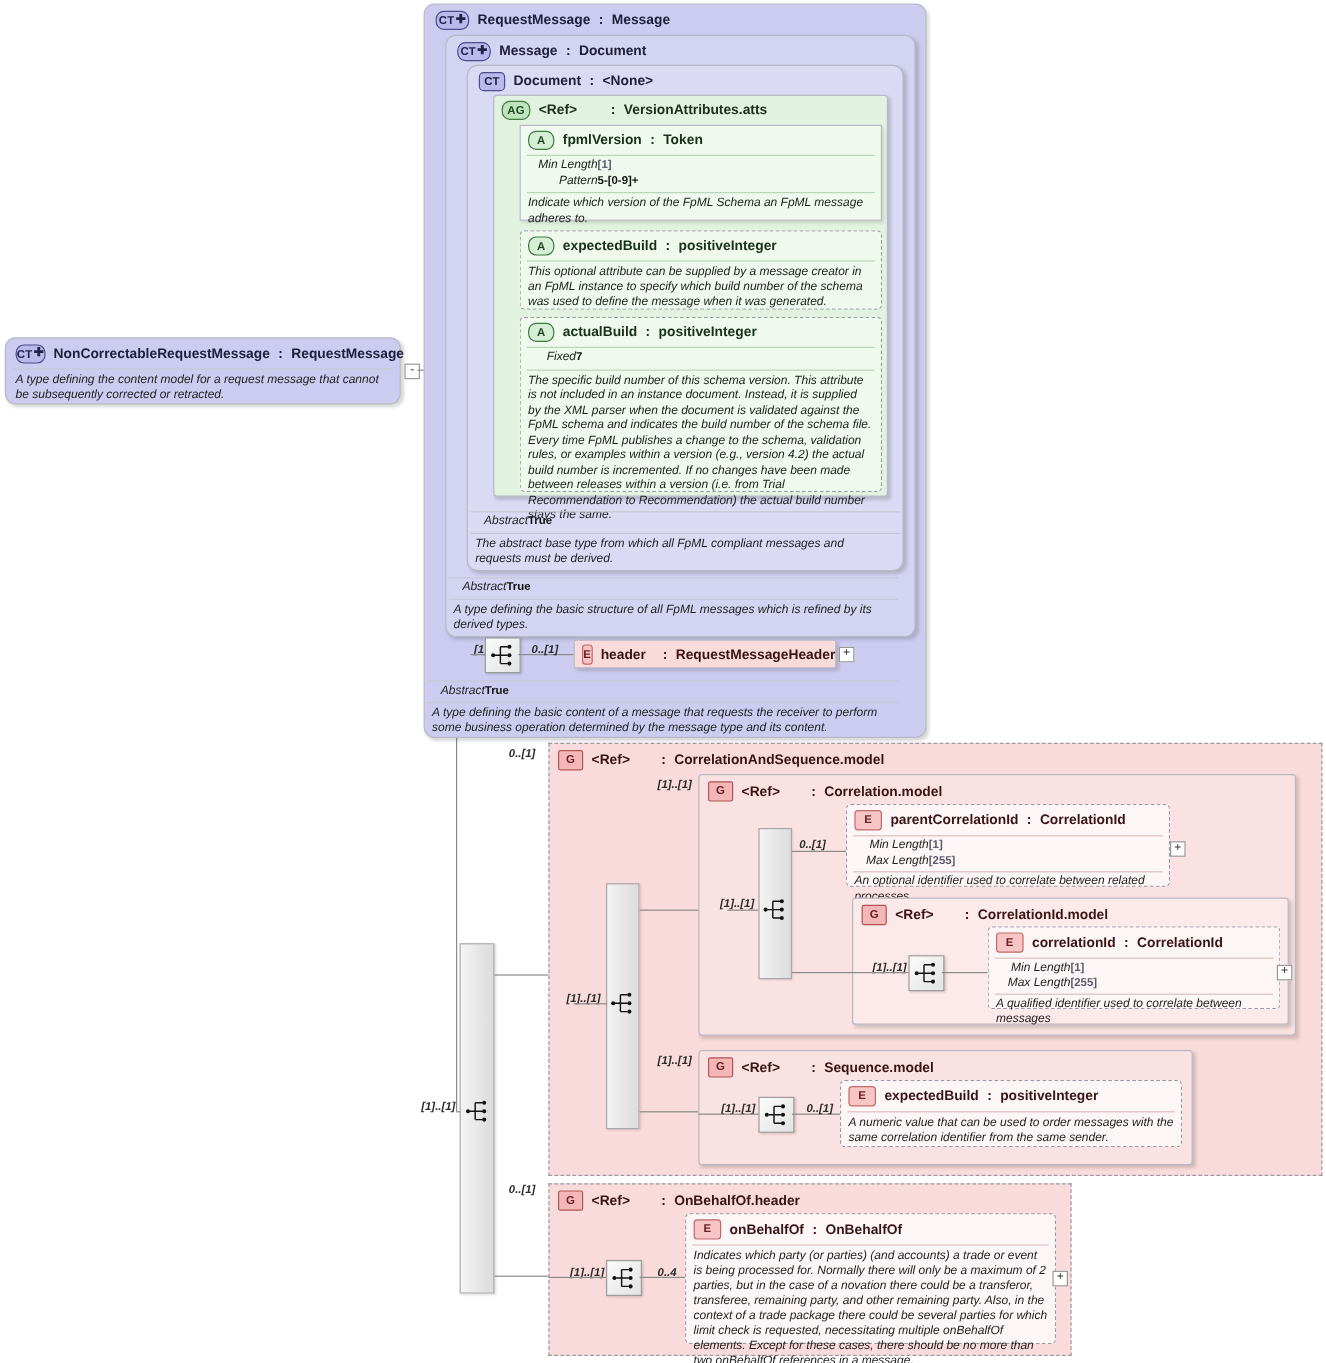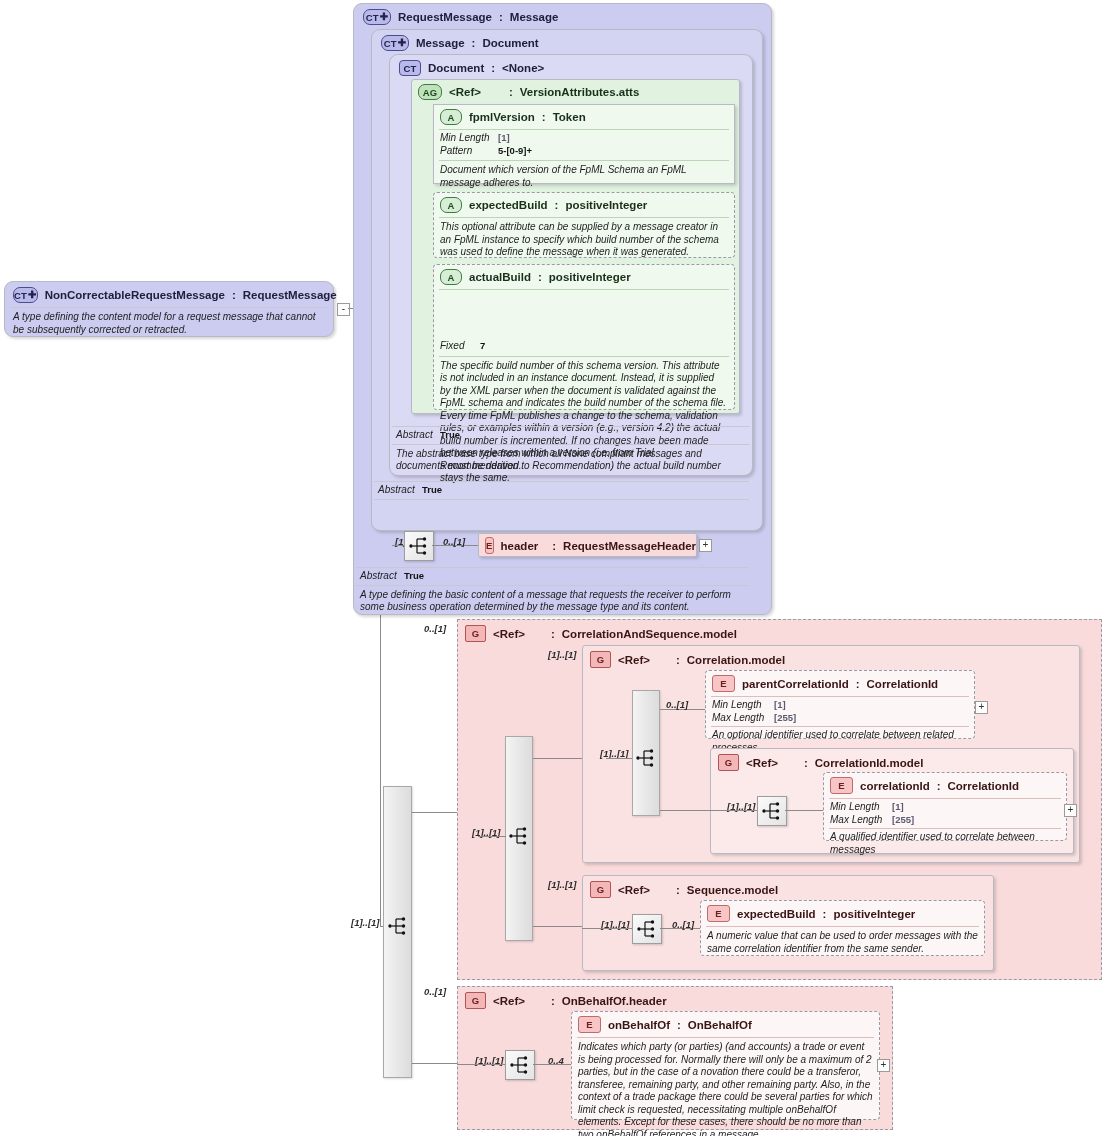--- a/index.html
+++ b/index.html
@@ -66,21 +66,21 @@
     display:flex;align-items:center;gap:7px;
     font-size:11.5px;font-weight:bold;color:#20203c;white-space:nowrap;
   }
   .title.green{color:#183018;}
   .title.pink{color:#3a1414;}
   .tname{font-weight:bold;}
   .ttype{font-weight:bold;}
 
   
   .facets{font-size:10px;line-height:12.5px;}
-  .facet-k{font-style:italic;color:#222;}
+  .facet-k{font-style:italic;color:#222;text-align:right;}
   .facet-v{color:#5a5a6e;font-weight:bold;font-size:9.5px;}
   .facet-v.plain{color:#111;font-weight:bold;}
   .doc{font-style:italic;font-size:10px;line-height:12.5px;color:#1d1d1d;}
   .hr{height:0;border-top:1px solid #c8c8d4;}
   .hr-g{height:0;border-top:1px solid #bcd4ba;}
   .hr-p{height:0;border-top:1px solid #e0bdbd;}
 
   
   .line{background:#8a8a8a;position:absolute;}
   .lh{height:1px;}
@@ -184,21 +184,21 @@
     <div style="display:flex;">
         <span class="facet-k" style="width:58px;">Min Length</span>
         <span class="facet-v">[1]</span>
       </div>
     <div style="display:flex;">
         <span class="facet-k" style="width:58px;">Pattern</span>
         <span class="facet-v plain">5-[0-9]+</span>
       </div>
   </div>
   <div class="hr-g" style="margin:3px 5px 0 5px;"></div>
-  <div class="doc" style="padding:3px 7px 0 6px;">Document which version of the FpML Schema an FpML message adheres to.</div>
+  <div class="doc" style="padding:3px 7px 0 6px;">Indicate which version of the FpML Schema an FpML message adheres to.</div>
 </div>
 
 <div class="abs dash-r attr" style="left:433px;top:192px;width:302px;height:66px;">
   <div class="title green" style="padding:4px 6px 0 6px;">
     <span class="pill pill-a">A</span>
     <span class="tname">expectedBuild</span>
     <span>:</span>
     <span class="ttype">positiveInteger</span>
   </div>
   <div class="hr-g" style="margin:4px 5px 0 5px;"></div>
@@ -206,47 +206,48 @@
 </div>
 
 <div class="abs dash-r attr" style="left:433px;top:264px;width:302px;height:146px;">
   <div class="title green" style="padding:4px 6px 0 6px;">
     <span class="pill pill-a">A</span>
     <span class="tname">actualBuild</span>
     <span>:</span>
     <span class="ttype">positiveInteger</span>
   </div>
   <div class="hr-g" style="margin:4px 5px 0 5px;"></div>
-  <div class="facets" style="padding:2px 6px 0 6px;margin-top:48px;">
+  <div class="facets" style="padding:2px 6px 0 6px;">
     <div style="display:flex;">
         <span class="facet-k" style="width:40px;">Fixed</span>
         <span class="facet-v plain">7</span>
       </div>
   </div>
   <div class="hr-g" style="margin:3px 5px 0 5px;"></div>
   <div class="doc" style="padding:3px 7px 0 6px;">The specific build number of this schema version. This attribute is not included in an instance document. Instead, it is supplied by the XML parser when the document is validated against the FpML schema and indicates the build number of the schema file. Every time FpML publishes a change to the schema, validation rules, or examples within a version (e.g., version 4.2) the actual build number is incremented. If no changes have been made between releases within a version (i.e. from Trial Recommendation to Recommendation) the actual build number stays the same.</div>
 </div>
 
 <div class="abs" style="left:392px;top:426px;width:358px;">
   <div class="hr" style="margin:0 0 1px 0;"></div>
   <div class="facets" style="display:flex;padding:1px 4px 0 4px;">
     <span class="facet-k" style="width:44px;">Abstract</span>
     <span class="facet-v plain">True</span>
   </div>
   <div class="hr" style="margin:2px 0 0 0;"></div>
-  <div class="doc" style="padding:3px 6px 0 4px;">The abstract base type from which all None compliant messages and documents must be derived.</div>
+  <div class="doc" style="padding:3px 6px 0 4px;">The abstract base type from which all FpML compliant messages and requests must be derived.</div>
 </div>
 
 <div class="abs" style="left:374px;top:481px;width:375px;">
   <div class="hr" style="margin:0 0 1px 0;"></div>
   <div class="facets" style="display:flex;padding:1px 4px 0 4px;">
     <span class="facet-k" style="width:44px;">Abstract</span>
     <span class="facet-v plain">True</span>
   </div>
   <div class="hr" style="margin:2px 0 0 0;"></div>
+  <div class="doc" style="padding:3px 6px 0 4px;">A type defining the basic structure of all FpML messages which is refined by its derived types.</div>
 </div>
 
 <div class="card" style="left:395px;top:536px;">[1]..[1]</div>
 <div class="line lh abs" style="left:392px;top:545px;width:12px;"></div>
 <div class="seqicon" style="left:404px;top:531px;width:28px;height:28px;">
   <svg width="28" height="28" viewBox="0 0 28 28">
     <circle cx="6" cy="14" r="1.7" fill="#111"></circle>
     <line x1="7.5" y1="14" x2="12" y2="14" stroke="#111" stroke-width="1.2"></line>
     <line x1="12" y1="7" x2="12" y2="21" stroke="#111" stroke-width="1.2"></line>
     <line x1="12" y1="7" x2="18" y2="7" stroke="#111" stroke-width="1.2"></line>

